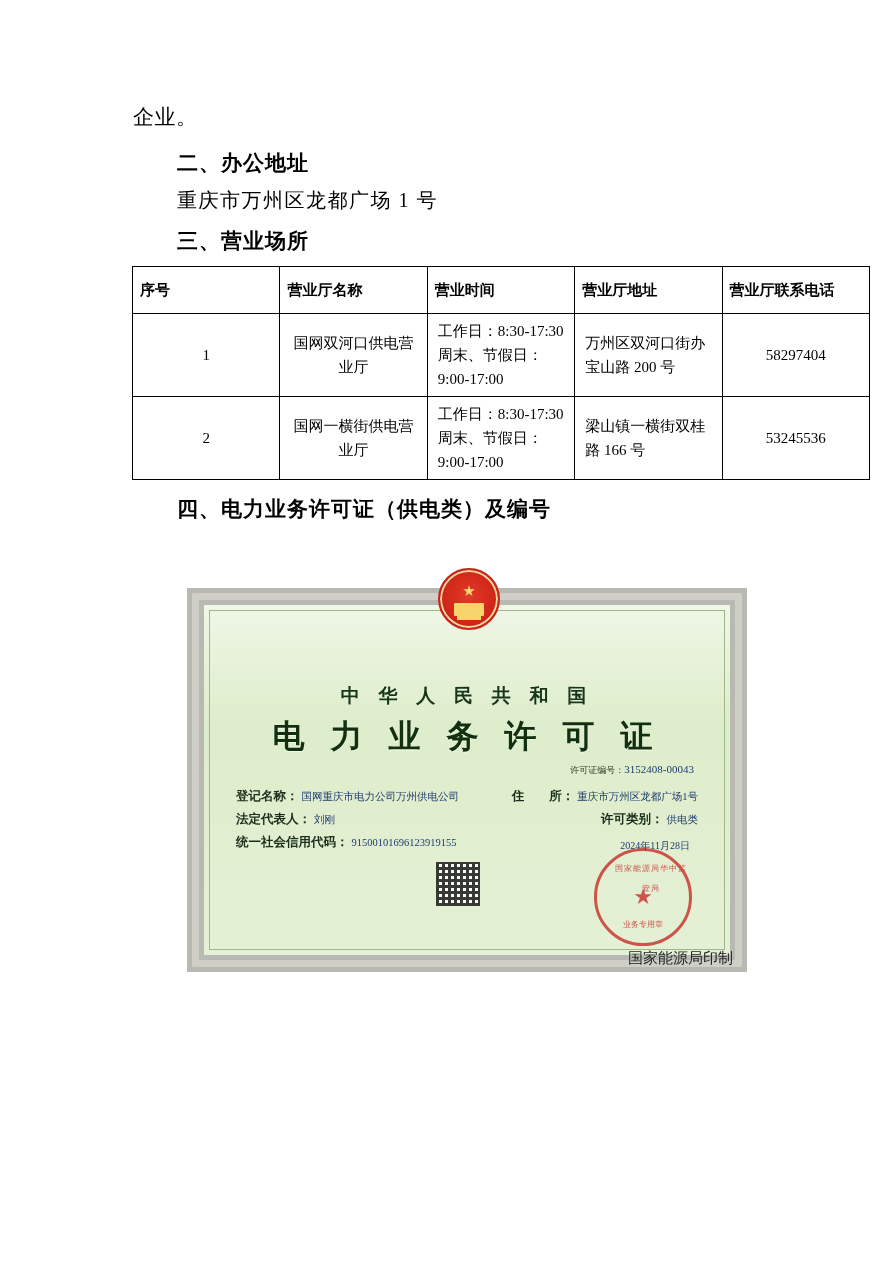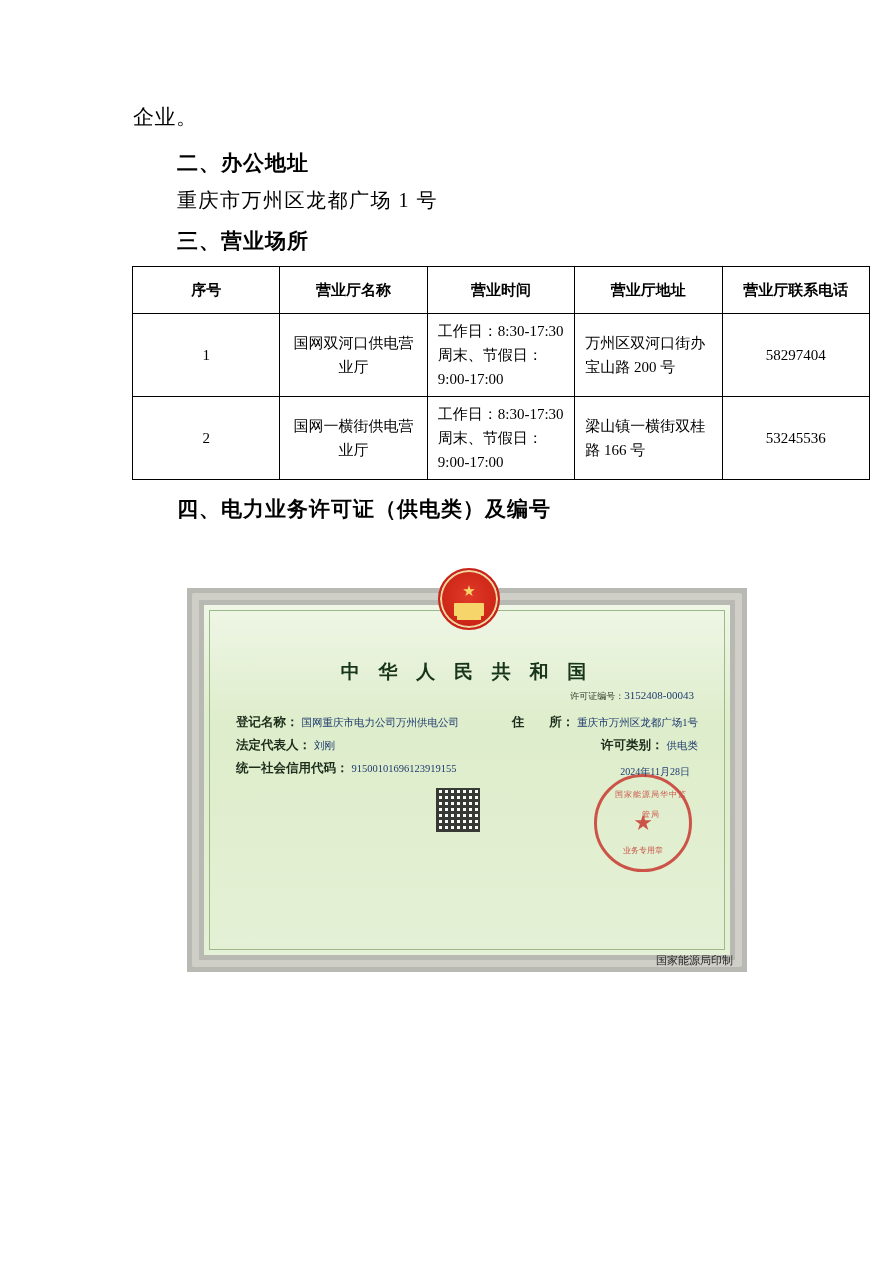--- a/index.html
+++ b/index.html
@@ -60,21 +60,21 @@
     table-layout: fixed;
   }
   table.halls th, table.halls td {
     border: 1px solid #000000;
     font-size: 15px;
     padding: 5px 7px;
     vertical-align: middle;
     line-height: 24px;
   }
   table.halls th {
-    text-align: center;
+    text-align: left;
     font-weight: bold;
     height: 36px;
     font-family: "Liberation Serif", "DejaVu Serif", serif;
   }
   table.halls td.idx {
     text-align: center;
     width: 52px;
   }
   table.halls td.name {
     text-align: center;
@@ -135,21 +135,21 @@
     border: 7px solid #cfcfc8;
     border-radius: 2px;
     pointer-events: none;
   }
   .cert-inner {
     position: absolute;
     left: 0; top: 0; right: 0; bottom: 0;
     box-sizing: border-box;
     border: 1px solid #9db88a;
     margin: 5px;
-    padding: 4px 26px 8px 26px;
+    padding: 28px 26px 8px 26px;
   }
   .emblem {
     position: absolute;
     left: 251px;
     top: 6px;
     width: 58px;
     height: 58px;
     border-radius: 50%;
     background: radial-gradient(circle at 50% 45%, #e03a2a 0%, #cf2718 60%, #b31e11 100%);
     border: 2px solid #c8241a;
@@ -315,21 +315,21 @@
     position: absolute;
     right: 8px;
     bottom: 2px;
     font-size: 10px;
     color: #1e3b6e;
   }
   .cert-printer {
     position: absolute;
     right: 14px;
     bottom: 6px;
-    font-size: 11px;
+    font-size: 15px;
     color: #222;
   }
 </style>
 </head>
 <body>
 
 <div class="page">
   <div class="content">
 
     <p class="para-lead">企业。</p>
@@ -380,20 +380,21 @@
 
         <div class="emblem">
           <span class="star">★</span>
           <span class="gate"></span>
         </div>
 
         <div class="cert-frame">
           <div class="cert-inner">
 
             <div class="cert-nation">中 华 人 民 共 和 国</div>
+            <div class="cert-title">电 力 业 务 许 可 证</div>
 
             <div class="cert-no">
               <span>许可证编号：</span><span class="fill">3152408-00043</span>
             </div>
 
 
             <div class="cert-fields">
               <div class="fld-row">
                 <span class="fld-label">登记名称：</span>
                 <span class="fld-val">国网重庆市电力公司万州供电公司</span>

